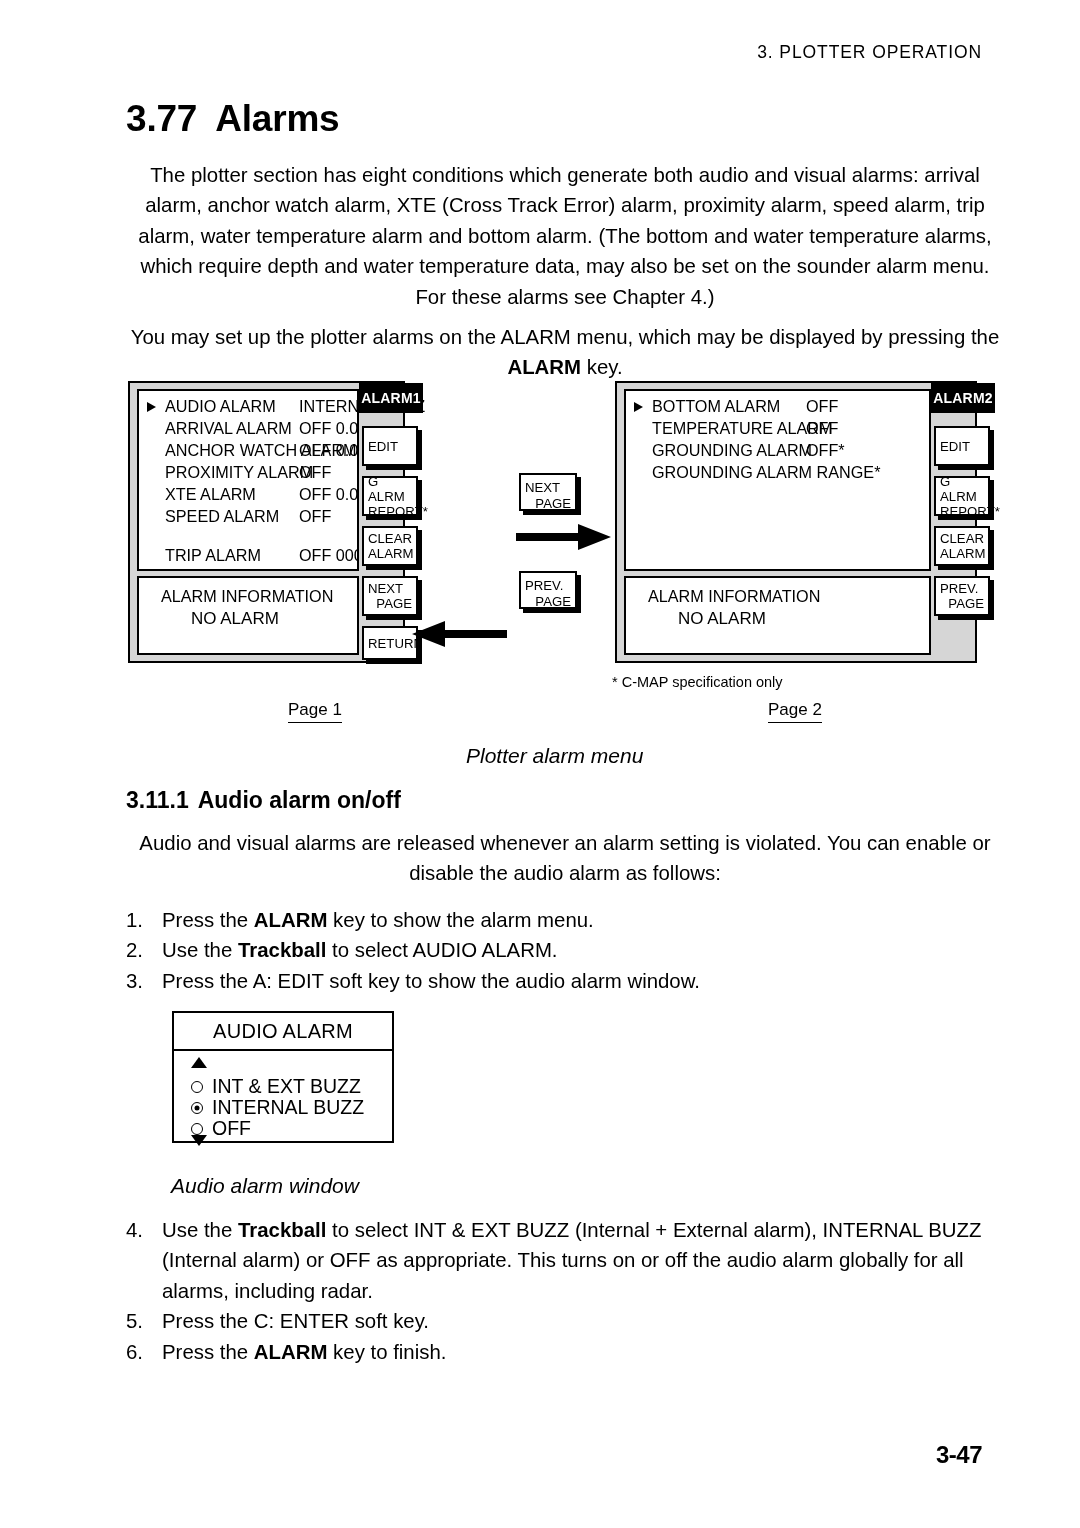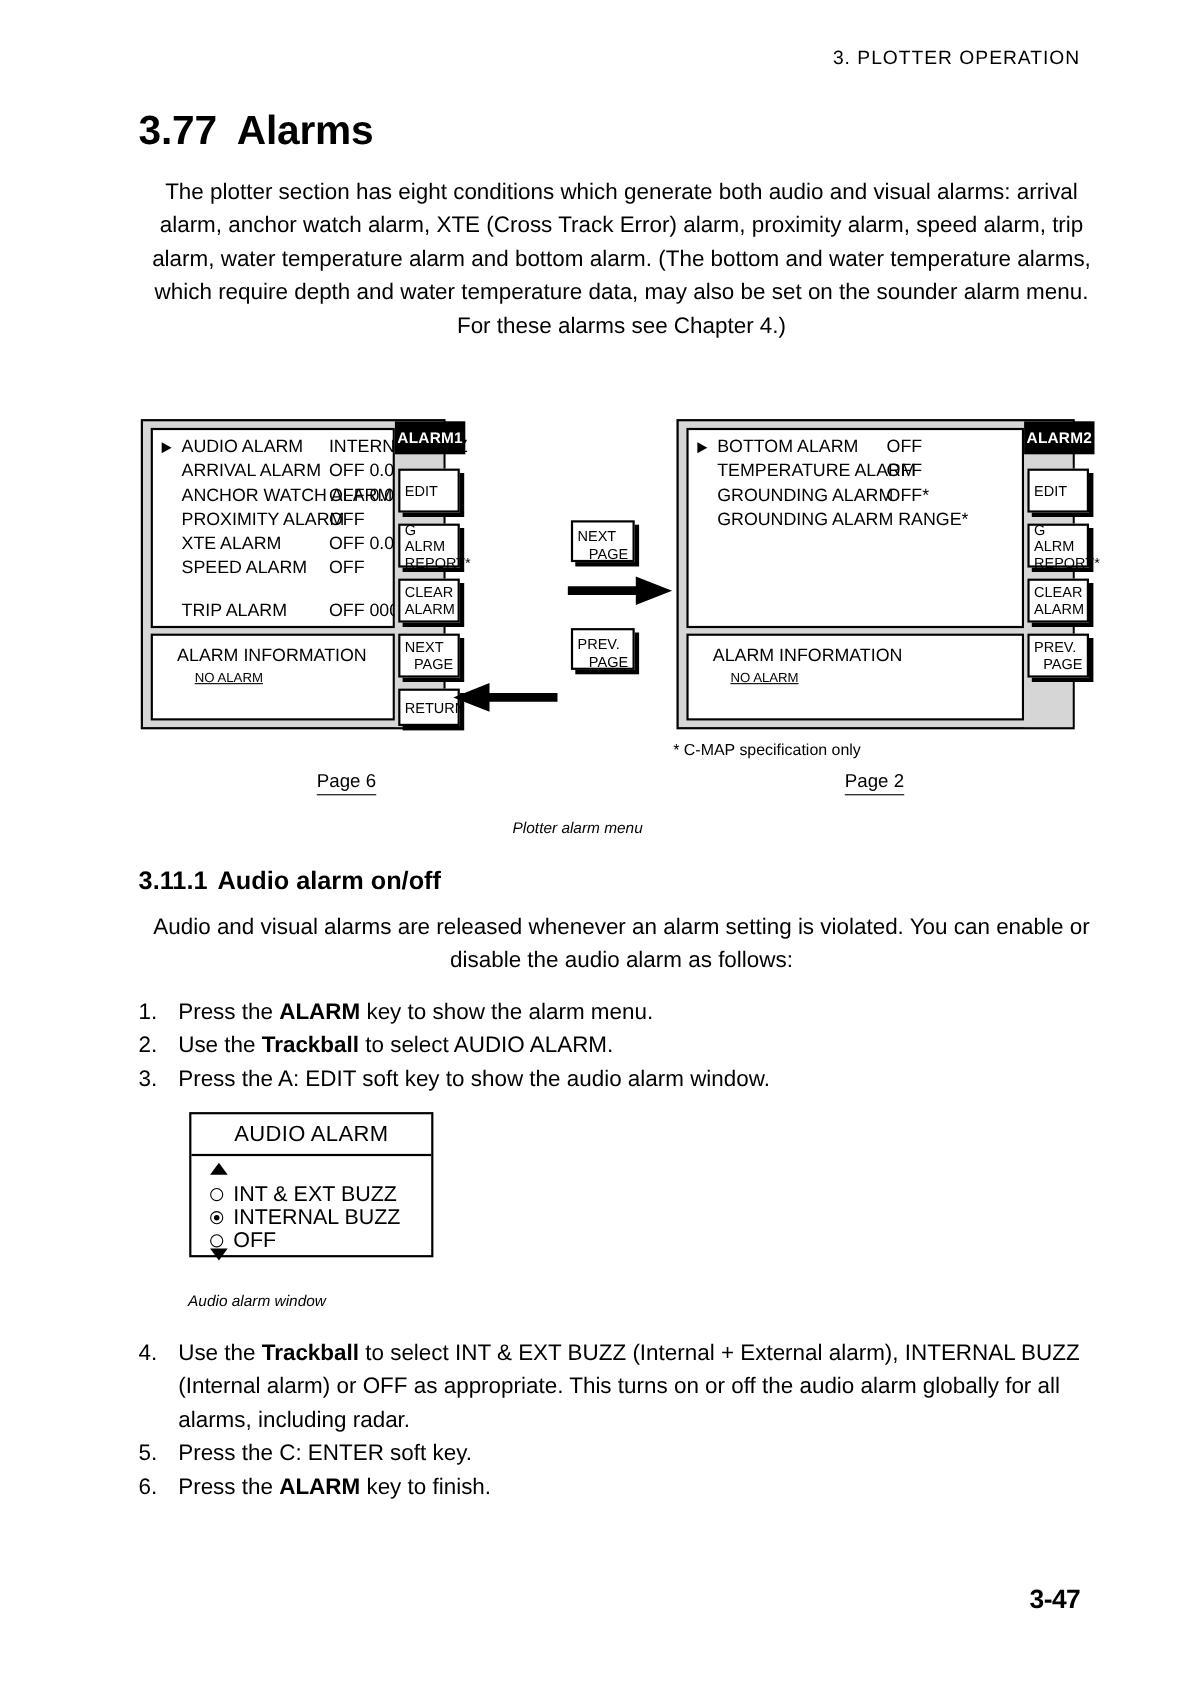--- a/index.html
+++ b/index.html
@@ -83,21 +83,21 @@
     position: absolute;
     left: 0;
     top: 0;
   }
   .step b { font-weight: bold; }
 
   
   .fig-caption {
     position: absolute;
     font-style: italic;
-    font-size: 14px;
+    font-size: 21px;
     white-space: nowrap;
   }
 
   .page-label {
     position: absolute;
     font-size: 17px;
     border-bottom: 1.6px solid #000;
     padding-bottom: 2px;
     white-space: nowrap;
   }
@@ -172,25 +172,24 @@
   }
   .info-title {
     position: absolute;
     left: 22px;
     top: 9px;
     font-size: 16.2px;
     white-space: nowrap;
   }
   .info-text {
     position: absolute;
-    left: 38px;
+    left: 52px;
     top: 31px;
-    font-size: 12px;
-    white-space: nowrap;
-    text-decoration: underline;
+    font-size: 17px;
+    white-space: nowrap;
   }
 
   
   .softkeys {
     flex: 0 0 auto;
     width: 44px;
     position: relative;
     background: #d6d6d6;
   }
   .sk-title {
@@ -320,20 +319,21 @@
 <div class="page">
 
   <div class="running-header">3.  PLOTTER  OPERATION</div>
 
   <div class="h1">
     <span class="num">3.77</span><span>Alarms</span>
   </div>
 
   <div class="para" style="top:160px;">The plotter section has eight conditions which generate both audio and visual alarms: arrival alarm, anchor watch alarm, XTE (Cross Track Error) alarm, proximity alarm, speed alarm, trip alarm, water temperature alarm and bottom alarm. (The bottom and water temperature alarms, which require depth and water temperature data, may also be set on the sounder alarm menu. For these alarms see Chapter 4.)</div>
 
+  <div class="para" style="top:322px;"><span>You may set up the plotter alarms on the ALARM menu, which may be displayed by pressing the </span><b>ALARM</b><span> key.</span></div>
 
   <div class="screen" style="left:128px; top:381px; width:277px; height:282px;">
     <div class="screen-body">
       <div class="menu-box menu-main" style="height:184px;">
 
         <div class="mrow" style="top:6px;">
           <span class="cursor-tri"></span>
           <span class="label">AUDIO ALARM</span>
           <span class="value" style="left:160px;">INTERNAL BUZZ</span>
         </div>
@@ -467,21 +467,21 @@
       </div>
       <div class="sk" style="top:193px; height:40px;">
         <span class="l1">PREV.</span>
         <span class="l2">PAGE</span>
       </div>
     </div>
   </div>
 
   <div class="footnote" style="left:612px; top:674px;">* C-MAP specification only</div>
 
-  <div class="page-label" style="left:288px; top:700px;">Page 6</div>
+  <div class="page-label" style="left:288px; top:700px;">Page 1</div>
   <div class="page-label" style="left:768px; top:700px;">Page 2</div>
 
   <div class="fig-caption" style="left:466px; top:744px;">Plotter alarm menu</div>
 
   <div class="h2">
     <span class="num">3.11.1</span><span>Audio alarm on/off</span>
   </div>
 
   <div class="para" style="top:828px;">Audio and visual alarms are released whenever an alarm setting is violated. You can enable or disable the audio alarm as follows:</div>
 

